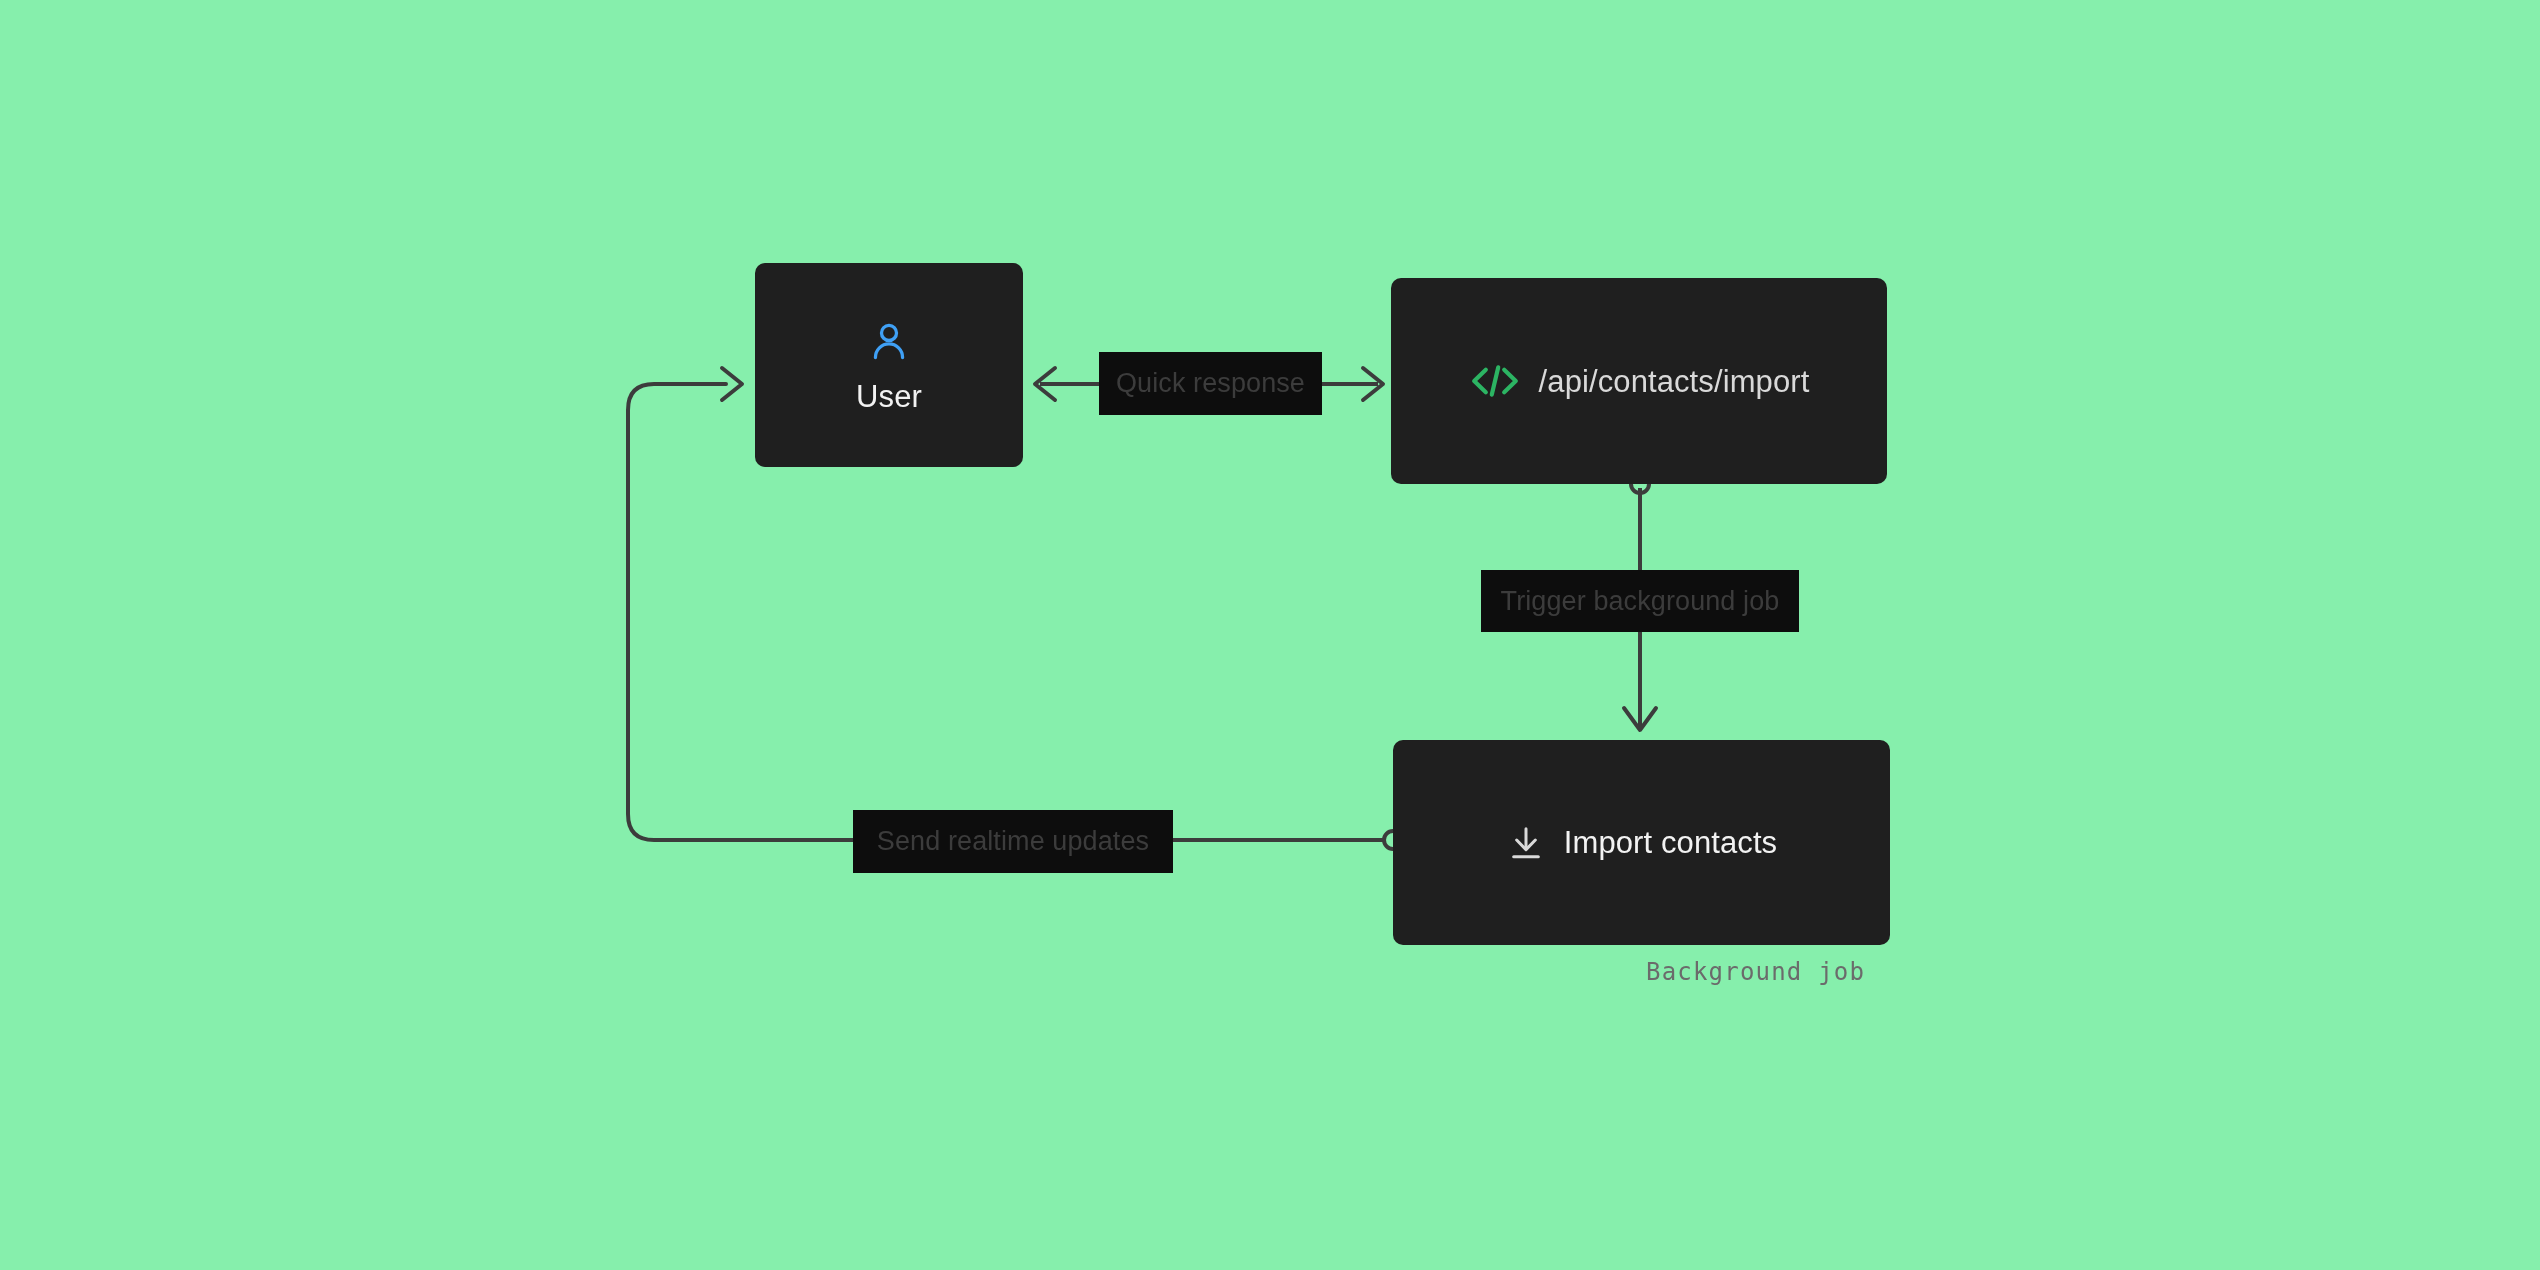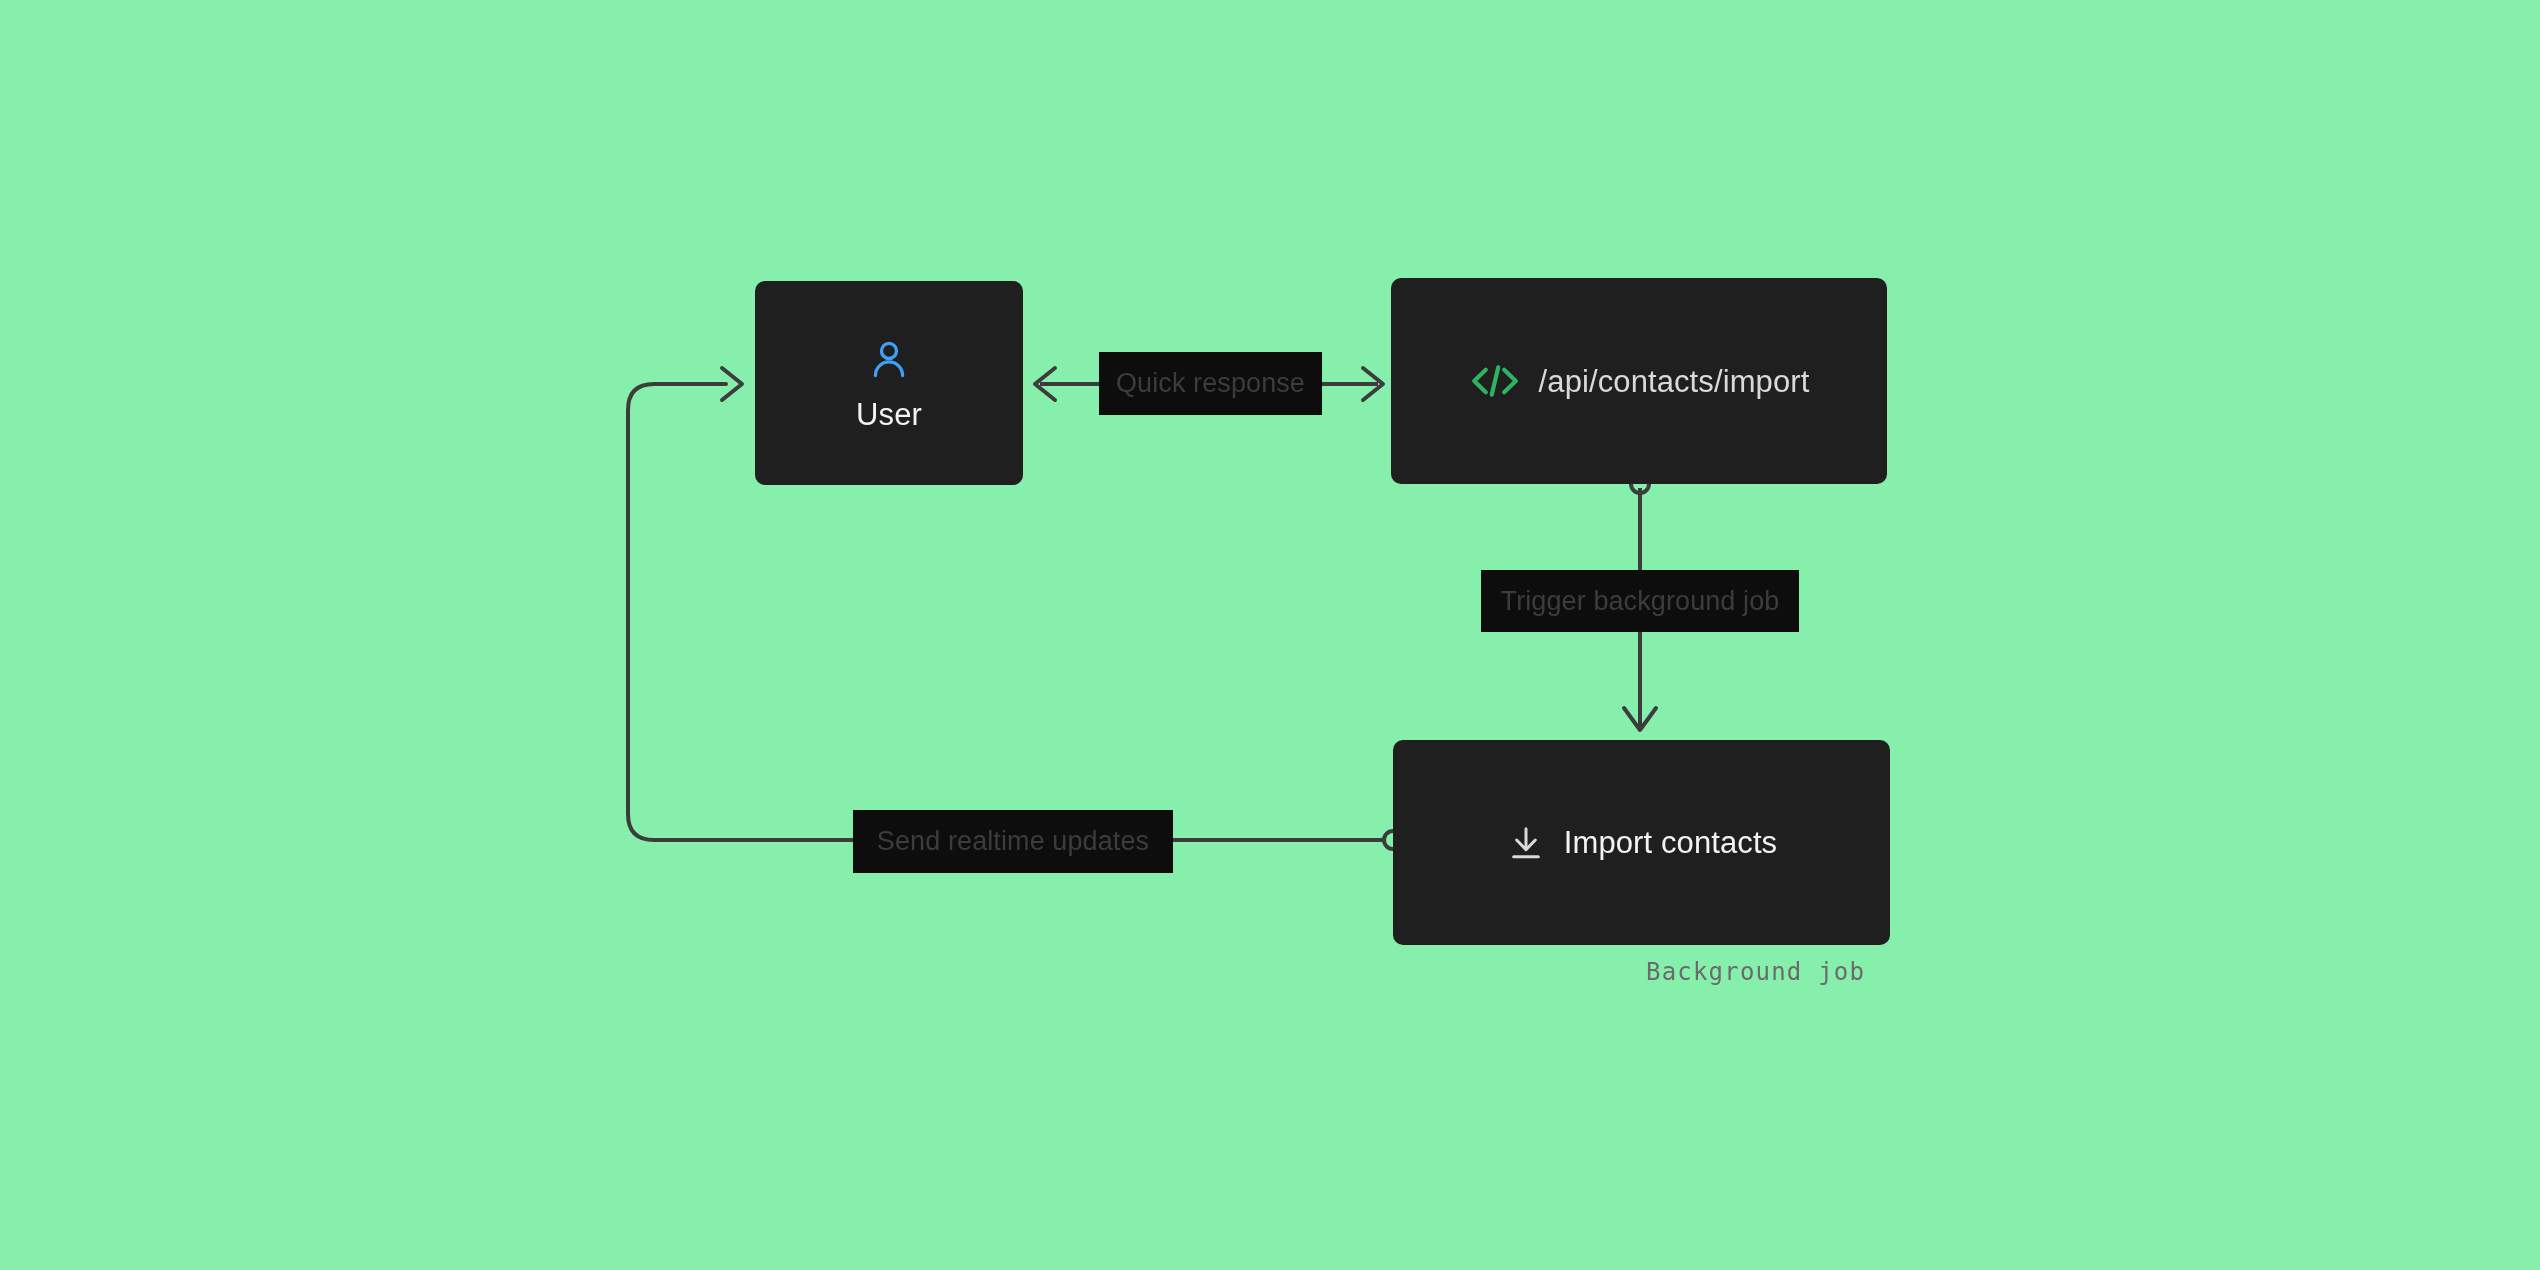--- a/index.html
+++ b/index.html
@@ -61,21 +61,21 @@
     white-space: nowrap;
     line-height: 1;
   }
   .node-label.api {
     color: #d9d9d9;
   }
 
   
   #node-user {
     left: 755px;
-    top: 281px;
+    top: 263px;
     width: 268px;
     height: 204px;
   }
   
   #node-api {
     left: 1391px;
     top: 278px;
     width: 496px;
     height: 206px;
   }

